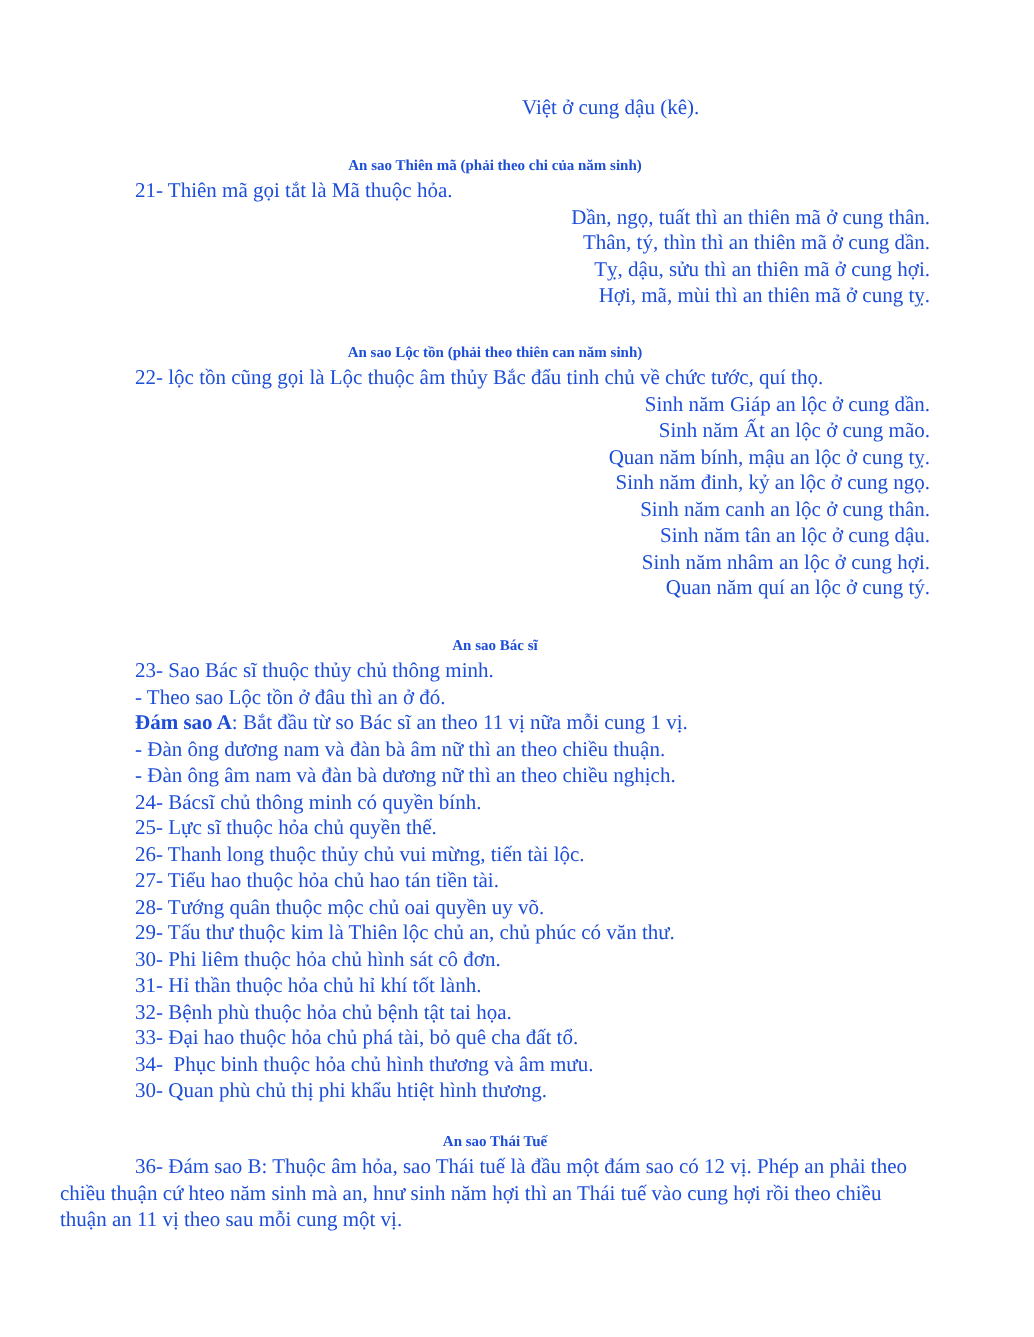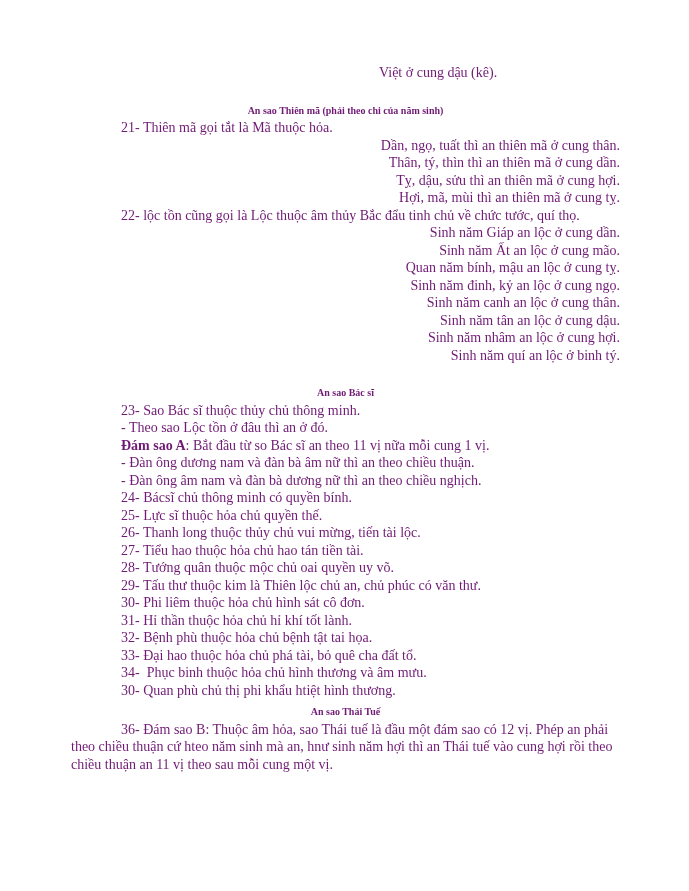--- a/index.html
+++ b/index.html
@@ -2,66 +2,67 @@
 <html><head>
 <meta charset="utf-8">
 <style>
   html, body { margin: 0; padding: 0; background: #ffffff; }
   .page {
     position: relative;
     width: 689px;
     height: 891px;
     box-sizing: border-box;
     background: #ffffff;
-    padding: 64px 69px 0 71px;
+    padding: 64px 69px 0 40px;
     font-family: "Liberation Serif", "DejaVu Serif", serif;
     font-size: 14px;
     line-height: 17.5px;
-    color: #701a75;
+    color: #1d4ed8;
     overflow: hidden;
   }
   .ln { margin: 0; white-space: pre-wrap; }
   .indent-list { margin-left: 50px; }   
   .indent-deep { margin-left: 115px; text-align: right; }  
   .intro-line  { margin-left: 308px; }  
   .heading {
     margin: 20px 0 0 0;
     font-size: 10px;
     line-height: 17.5px;
     font-weight: bold;
     text-align: center;
     white-space: pre-wrap;
   }
-  .heading.no-gap { margin-top: 4px; }
+  .heading.no-gap { margin-top: 16px; }
   .para-hang { text-indent: 50px; }     
   b { font-weight: bold; }
 </style>
 </head>
 <body>
 
 <div class="page">
 
   <p class="ln intro-line">Việt ở cung dậu (kê).</p>
 
   <p class="heading">An sao Thiên mã (phải theo chi của năm sinh)</p>
   <p class="ln indent-list">21- Thiên mã gọi tắt là Mã thuộc hỏa.</p>
   <p class="ln indent-deep">Dần, ngọ, tuất thì an thiên mã ở cung thân.</p>
   <p class="ln indent-deep">Thân, tý, thìn thì an thiên mã ở cung dần.</p>
   <p class="ln indent-deep">Tỵ, dậu, sửu thì an thiên mã ở cung hợi.</p>
   <p class="ln indent-deep">Hợi, mã, mùi thì an thiên mã ở cung tỵ.</p>
 
+  <p class="heading">An sao Lộc tồn (phải theo thiên can năm sinh)</p>
   <p class="ln indent-list">22- lộc tồn cũng gọi là Lộc thuộc âm thủy Bắc đẩu tinh chủ về chức tước, quí thọ.</p>
   <p class="ln indent-deep">Sinh năm Giáp an lộc ở cung dần.</p>
   <p class="ln indent-deep">Sinh năm Ất an lộc ở cung mão.</p>
   <p class="ln indent-deep">Quan năm bính, mậu an lộc ở cung tỵ.</p>
   <p class="ln indent-deep">Sinh năm đinh, kỷ an lộc ở cung ngọ.</p>
   <p class="ln indent-deep">Sinh năm canh an lộc ở cung thân.</p>
   <p class="ln indent-deep">Sinh năm tân an lộc ở cung dậu.</p>
   <p class="ln indent-deep">Sinh năm nhâm an lộc ở cung hợi.</p>
-  <p class="ln indent-deep">Sinh năm quí an lộc ở binh tý.</p>
+  <p class="ln indent-deep">Quan năm quí an lộc ở cung tý.</p>
 
   <p class="heading">An sao Bác sĩ</p>
   <p class="ln indent-list">23- Sao Bác sĩ thuộc thủy chủ thông minh.</p>
   <p class="ln indent-list">- Theo sao Lộc tồn ở đâu thì an ở đó.</p>
   <p class="ln indent-list"><b>Đám sao A</b><span>: Bắt đầu từ so Bác sĩ an theo 11 vị nữa mỗi cung 1 vị.</span></p>
   <p class="ln indent-list">- Đàn ông dương nam và đàn bà âm nữ thì an theo chiều thuận.</p>
   <p class="ln indent-list">- Đàn ông âm nam và đàn bà dương nữ thì an theo chiều nghịch.</p>
   <p class="ln indent-list">24- Bácsĩ chủ thông minh có quyền bính.</p>
   <p class="ln indent-list">25- Lực sĩ thuộc hỏa chủ quyền thế.</p>
   <p class="ln indent-list">26- Thanh long thuộc thủy chủ vui mừng, tiến tài lộc.</p>

